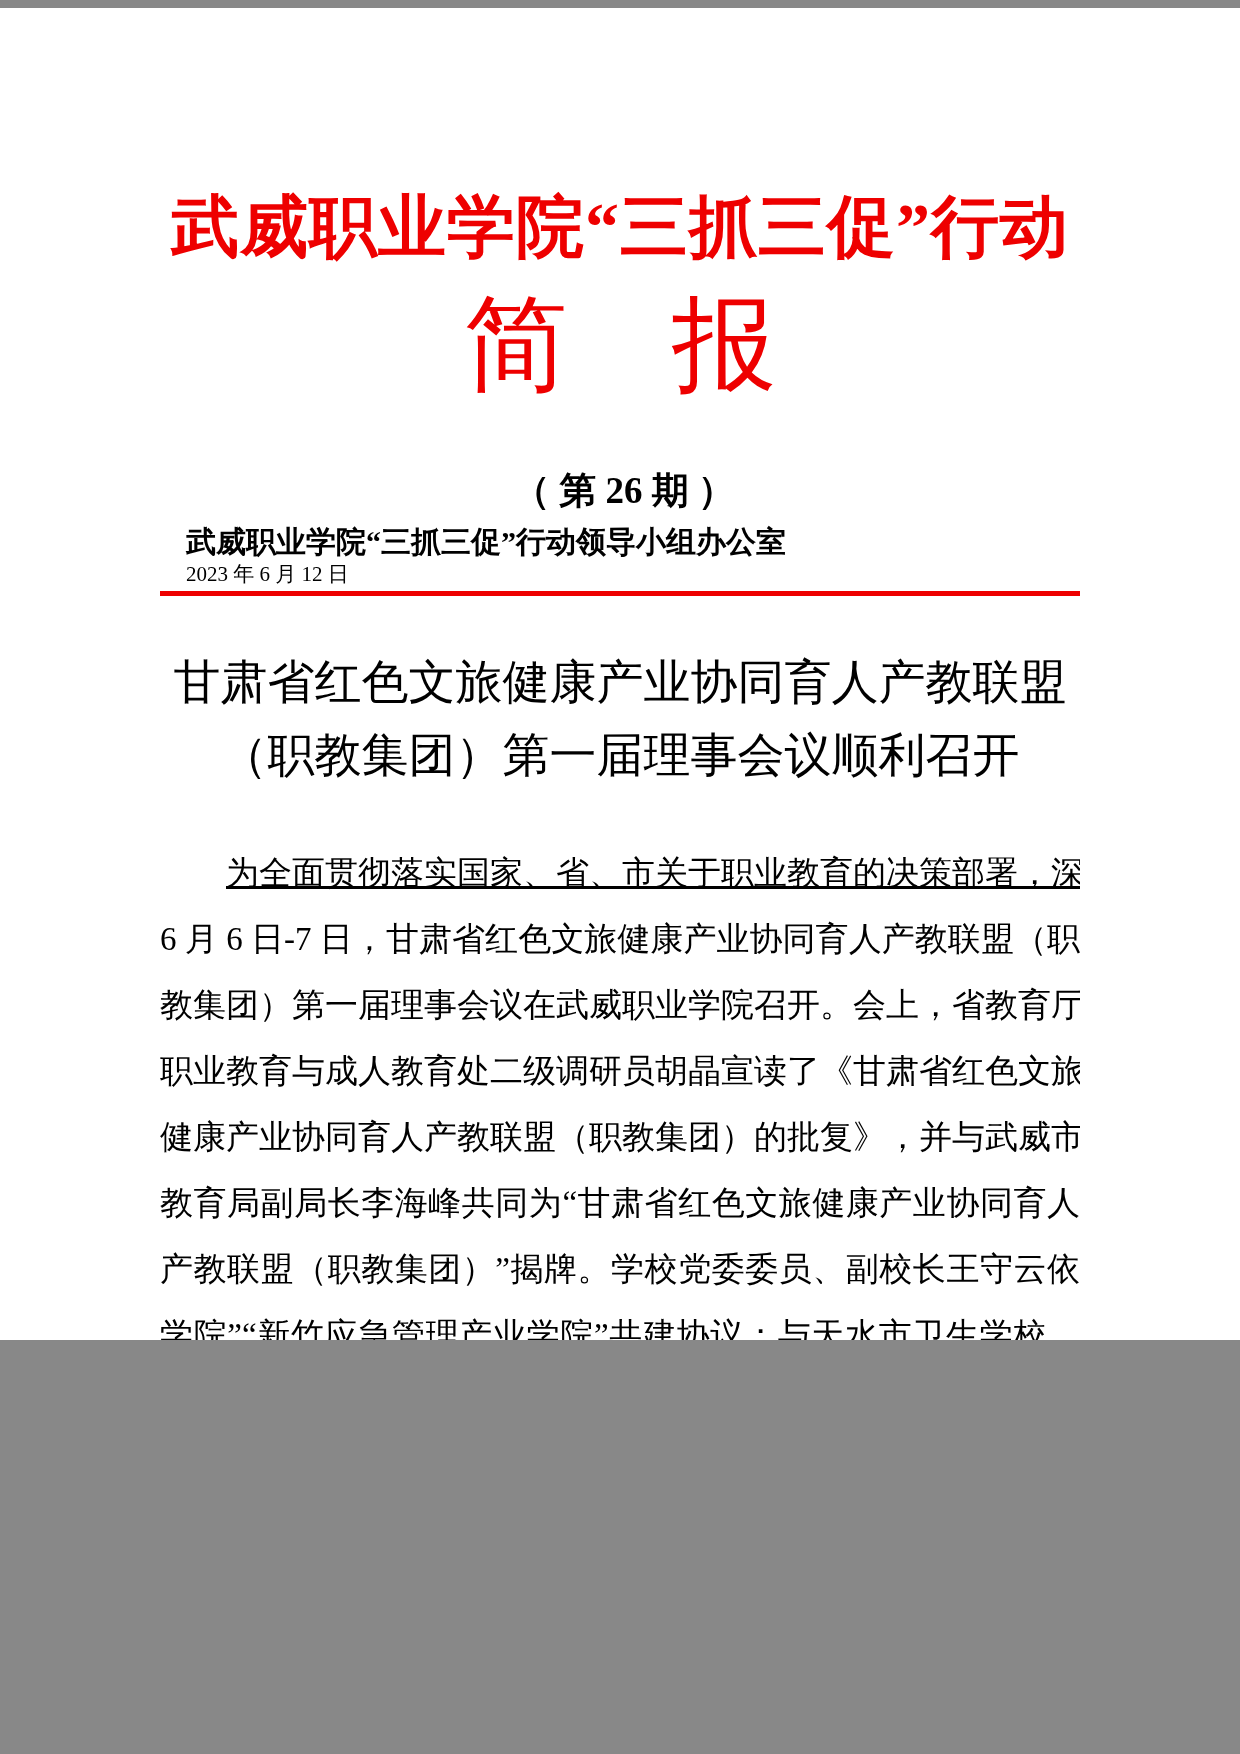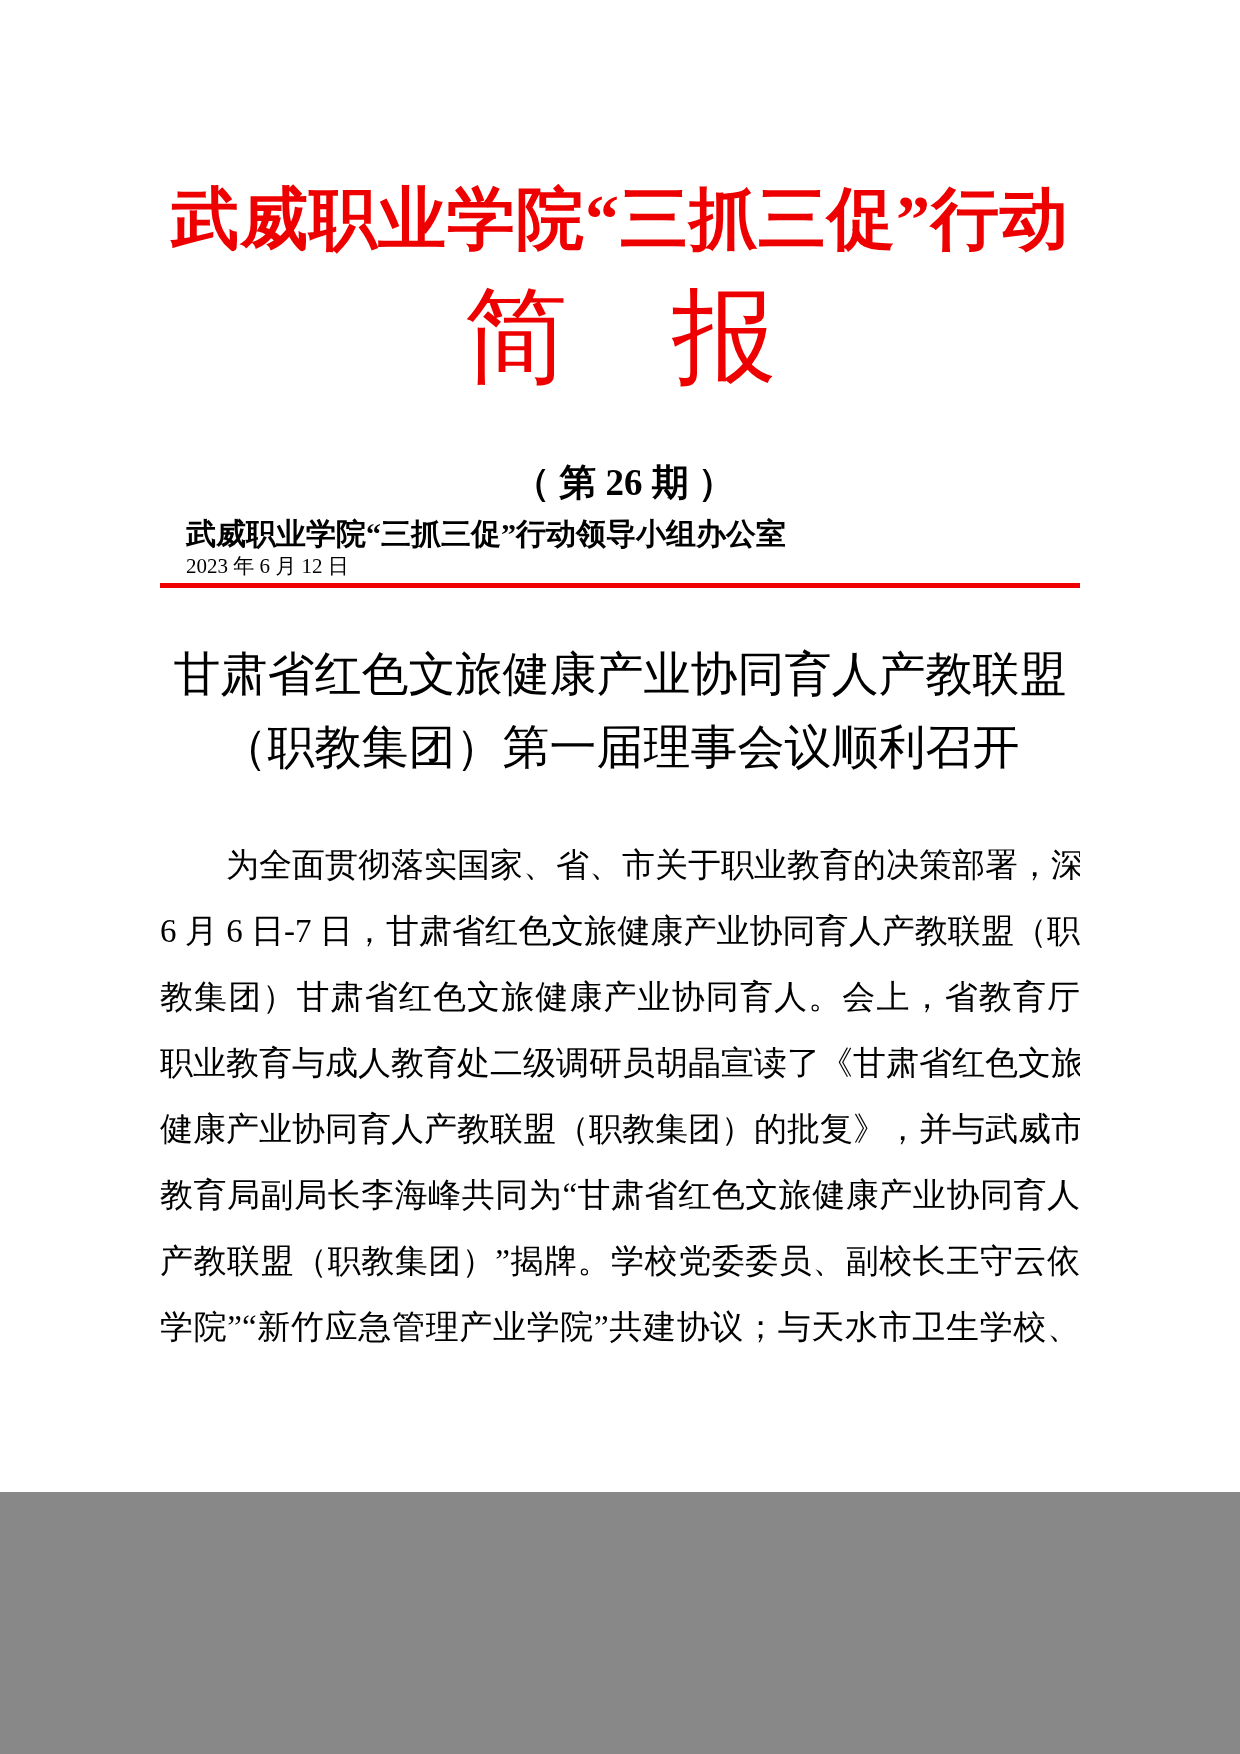--- a/index.html
+++ b/index.html
@@ -5,22 +5,22 @@
   :root{
     --red:#ee0000;
     --black:#000000;
     --bg:#ffffff;
   }
   *{margin:0;padding:0;box-sizing:border-box;}
   html,body{background:#888;}
   body{font-family:"Liberation Serif","DejaVu Serif",serif;}
   .page{
     position:relative;
-    width:1240px;height:1492px;
-    margin:0 auto;
+    width:1240px;height:1332px;
+    margin:8px auto;
     background:var(--bg);
     color:var(--black);
     overflow:hidden;
   }
   .masthead{ text-align:center; }
   .masthead-title{
     margin-top:175px;
     font-size:68px;
     line-height:1.3;
     font-weight:bold;
@@ -83,21 +83,21 @@
     margin-top:48px;
     font-size:33px;
     line-height:66px;
   }
   .body-line{
     text-align:justify;
     text-align-last:justify;
     overflow:hidden;
     white-space:nowrap;
   }
-  .body-line.indent{ text-indent:2em; }
+  .body-line.indent{ text-indent:2em;text-decoration:underline; }
   .double-rule{
     position:absolute;
     left:160px;
     right:148px;
     top:1606px;
     height:14px;
     border-top:4px solid var(--red);
     border-bottom:4px solid var(--red);
   }
 </style>
@@ -122,21 +122,21 @@
     <div class="red-rule"></div>
 
     <h1 class="headline">
       <span class="hl-line">甘肃省红色文旅健康产业协同育人产教联盟</span>
       <span class="hl-line">（职教集团）第一届理事会议顺利召开</span>
     </h1>
 
     <div class="body">
       <div class="body-line indent">为全面贯彻落实国家、省、市关于职业教育的决策部署，深</div>
       <div class="body-line">6 月 6 日-7 日，甘肃省红色文旅健康产业协同育人产教联盟（职</div>
-      <div class="body-line">教集团）甘肃省红色文旅健康产业协同育人。会上，省教育厅</div>
+      <div class="body-line">教集团）第一届理事会议在武威职业学院召开。会上，省教育厅</div>
       <div class="body-line">职业教育与成人教育处二级调研员胡晶宣读了《甘肃省红色文旅</div>
       <div class="body-line">健康产业协同育人产教联盟（职教集团）的批复》，并与武威市</div>
       <div class="body-line">教育局副局长李海峰共同为“甘肃省红色文旅健康产业协同育人</div>
       <div class="body-line">产教联盟（职教集团）”揭牌。学校党委委员、副校长王守云依</div>
       <div class="body-line">学院”“新竹应急管理产业学院”共建协议；与天水市卫生学校、</div>
     </div>
 
   </div>
 
   <div class="double-rule"></div>

